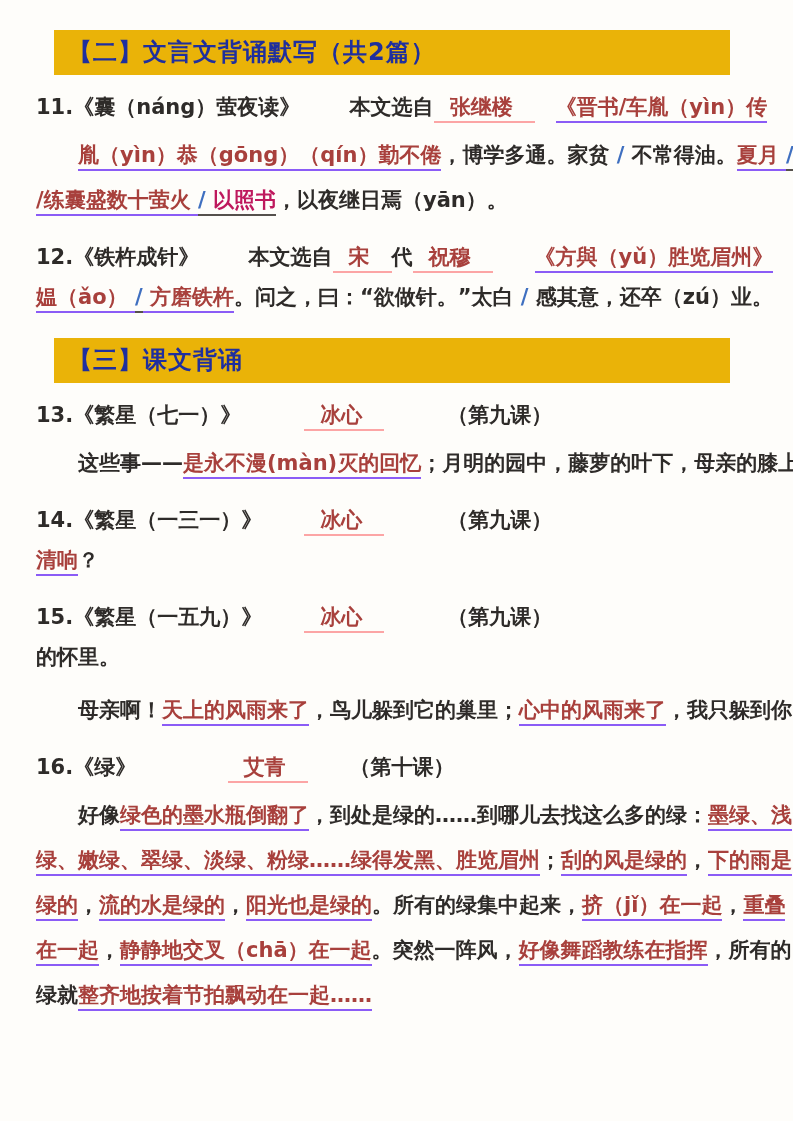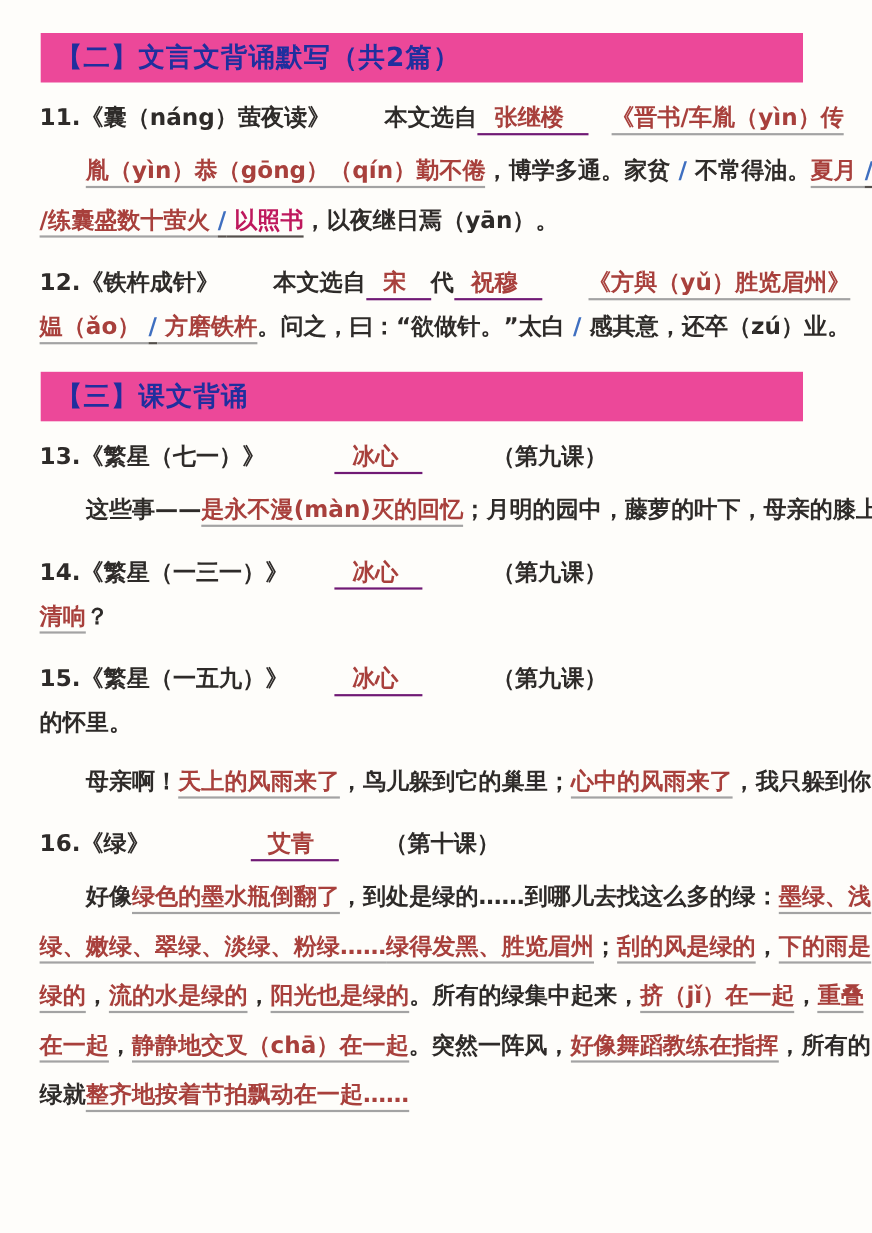--- a/index.html
+++ b/index.html
@@ -8,27 +8,27 @@
     background:#fefdfa;
     font-family:"DejaVu Sans",sans-serif;
   }
   .page{
     box-sizing:border-box;
     width:793px;height:1121px;
     padding:30px 20px 20px 36px;
     overflow:hidden;
   }
   .section-header{
-    background:#ec4899;
+    background:#eab308;
     color:#1f2f9e;
     font-weight:bold;
     font-size:24px;
     line-height:27px;
     padding:9px 14px 9px 14px;
-    margin:0 43px 4px 1px;
+    margin:0 43px 4px 18px;
     letter-spacing:1px;
   }
   .section-header + .line-title{margin-top:14px;}
   .line{
     white-space:nowrap;
     color:#2e2b29;
     font-size:21px;
     font-weight:bold;
   }
   .line-title{
@@ -40,22 +40,22 @@
     padding-left:42px;
     line-height:45px;
     margin-top:8px;
   }
   .line-wrap{
     line-height:45px;
   }
   .mt-header{margin-top:18px;}
   
   .s-plain{color:#2e2b29;}
-  .s-red{color:#a8403c;border-bottom:2px solid #a3a3a3;padding-bottom:2px;}
-  .s-fill{color:#a8403c;border-bottom:2px solid #701a75;padding-bottom:2px;padding-left:16px;padding-right:22px;}
+  .s-red{color:#a8403c;border-bottom:2px solid #8b5cf6;padding-bottom:2px;}
+  .s-fill{color:#a8403c;border-bottom:2px solid #fca5a5;padding-bottom:2px;padding-left:16px;padding-right:22px;}
   .s-blue{color:#3f6fc0;}
   .s-blueu{color:#3f6fc0;border-bottom:2px solid #55504c;padding-bottom:2px;}
   .s-navy{color:#be185d;border-bottom:2px solid #55504c;padding-bottom:2px;}
 </style>
 </head>
 <body>
 
 <div class="page">
   <div id="doc">
       <div class="section-header">【二】文言文背诵默写（共2篇）</div>

